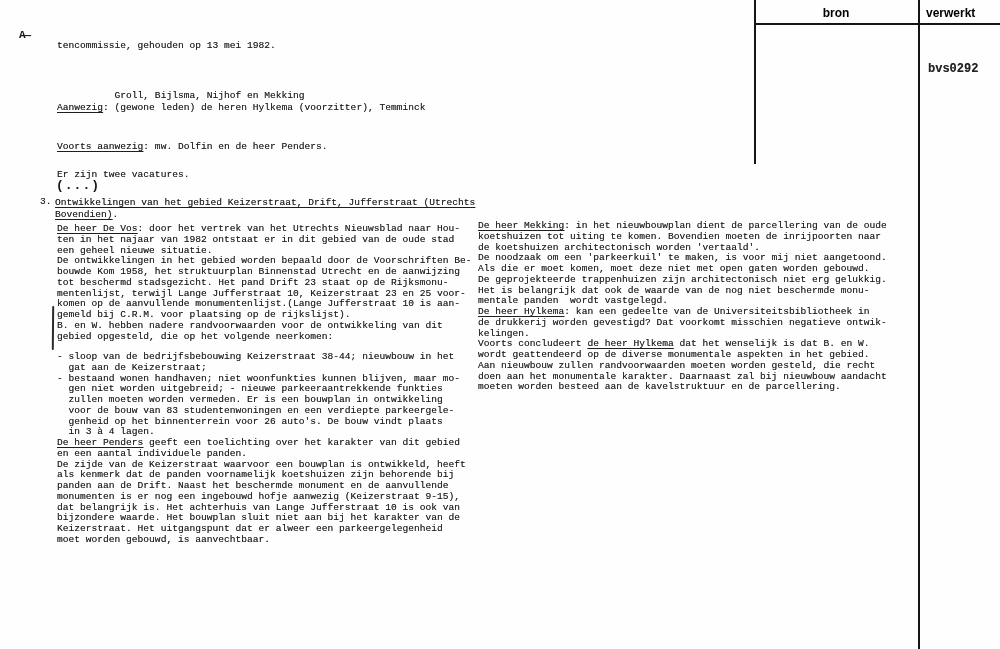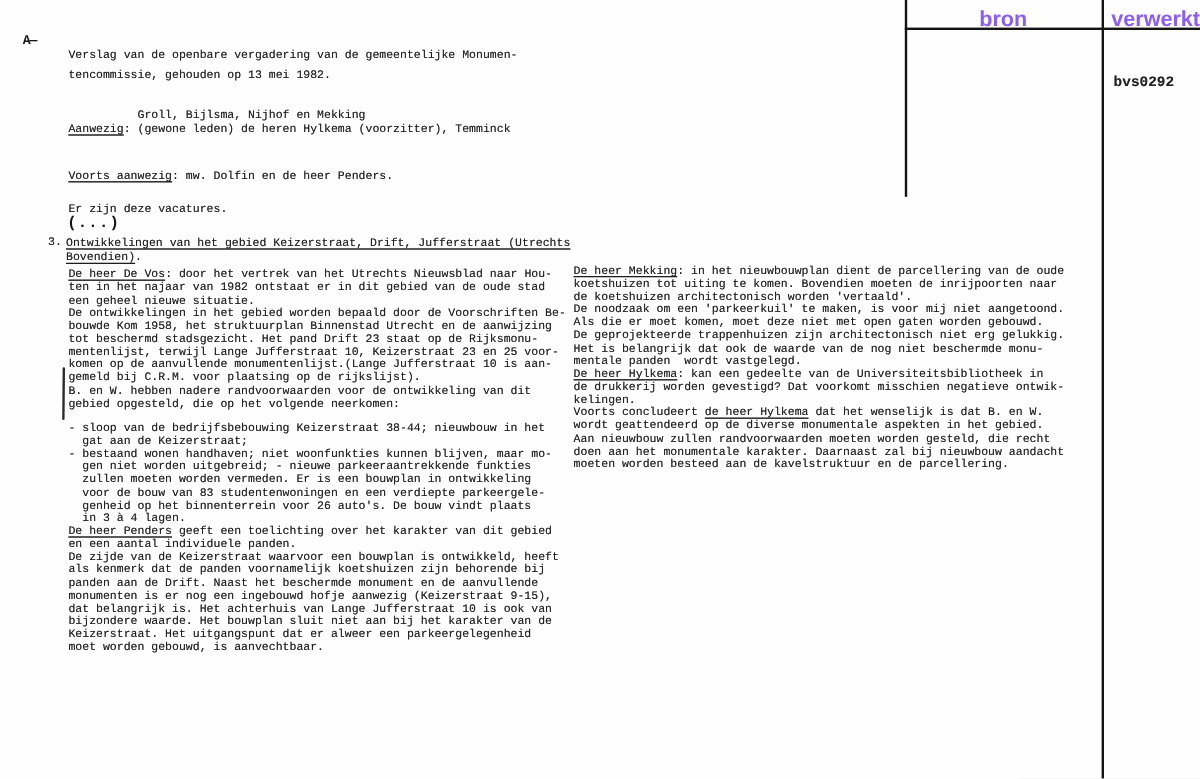--- a/index.html
+++ b/index.html
@@ -14,21 +14,21 @@
     text-shadow:0 0 .5px rgba(25,25,25,.55);
   }
   .tw .line{white-space:pre;}
   .u{text-decoration:underline;text-underline-offset:1.5px;}
   .lh17 .line{line-height:17px;}
   .lh115 .line{line-height:11.5px;}
   
   .rule{position:absolute;background:#141414;}
   .formlabel{
     position:absolute;font-family:"Liberation Sans","DejaVu Sans",sans-serif;
-    font-weight:bold;font-size:18px;color:#8b5cf6;
+    font-weight:bold;font-size:12px;color:#000000;
   }
   .note{
     position:absolute;left:765px;top:31px;white-space:pre;
     font-size:11.4px;line-height:15px;font-weight:bold;color:#1a1a1a;
     text-shadow:0 0 .5px rgba(25,25,25,.5);
   }
   .code{
     position:absolute;left:928px;top:62px;font-size:12px;font-weight:bold;
     color:#222;text-shadow:0 0 .5px rgba(25,25,25,.45);
   }
@@ -67,26 +67,26 @@
   <div class="rule" style="left:754px;top:23px;width:246px;height:2px;"></div>
 
   <div class="formlabel" style="left:754px;top:6px;width:164px;text-align:center;">bron</div>
   <div class="formlabel" style="left:926px;top:6px;">verwerkt</div>
 
   <div class="code">bvs0292</div>
 
   <div class="marker">A—</div>
   <div class="ink-mark"></div>
 
-  <div id="title" class="tw lh17"><div class="line"><span>Verslag van de openbare vergadering van de gemeentelijke Monumen-</span></div><div class="line"><span>tencommissie, gehouden op 13 mei 1982.</span></div></div>
+  <div id="title" class="tw lh17"><div class="line"><span>tencommissie, gehouden op 13 mei 1982.</span></div></div>
 
   <div id="att-a" class="tw lh115"><div class="line"><span>          Groll, Bijlsma, Nijhof en Mekking</span></div><div class="line"><span class="u">Aanwezig</span><span>: (gewone leden) de heren Hylkema (voorzitter), Temminck</span></div></div>
   <div id="att-c" class="tw lh115"><div class="line"><span class="u">Voorts aanwezig</span><span>: mw. Dolfin en de heer Penders.</span></div></div>
 
-  <div id="vacancies" class="tw"><div class="line"><span>Er zijn deze vacatures.</span></div></div>
+  <div id="vacancies" class="tw"><div class="line"><span>Er zijn twee vacatures.</span></div></div>
   <div class="omission">(...)</div>
 
   <div id="item-number" class="tw">3.</div>
   <div id="heading" class="tw lh115"><div class="line"><span class="u">Ontwikkelingen van het gebied Keizerstraat, Drift, Jufferstraat (Utrechts</span></div><div class="line"><span class="u">Bovendien)</span><span>.</span></div></div>
 
   <div id="devos" class="tw"><div class="line"><span class="u">De heer De Vos</span><span>: door het vertrek van het Utrechts Nieuwsblad naar Hou-</span></div><div class="line"><span>ten in het najaar van 1982 ontstaat er in dit gebied van de oude stad</span></div><div class="line"><span>een geheel nieuwe situatie.</span></div><div class="line"><span>De ontwikkelingen in het gebied worden bepaald door de Voorschriften Be-</span></div><div class="line"><span>bouwde Kom 1958, het struktuurplan Binnenstad Utrecht en de aanwijzing</span></div><div class="line"><span>tot beschermd stadsgezicht. Het pand Drift 23 staat op de Rijksmonu-</span></div><div class="line"><span>mentenlijst, terwijl Lange Jufferstraat 10, Keizerstraat 23 en 25 voor-</span></div><div class="line"><span>komen op de aanvullende monumentenlijst.(Lange Jufferstraat 10 is aan-</span></div><div class="line"><span>gemeld bij C.R.M. voor plaatsing op de rijkslijst).</span></div><div class="line"><span>B. en W. hebben nadere randvoorwaarden voor de ontwikkeling van dit</span></div><div class="line"><span>gebied opgesteld, die op het volgende neerkomen:</span></div></div>
   <div id="bullets" class="tw"><div class="line"><span>- sloop van de bedrijfsbebouwing Keizerstraat 38-44; nieuwbouw in het</span></div><div class="line"><span>  gat aan de Keizerstraat;</span></div><div class="line"><span>- bestaand wonen handhaven; niet woonfunkties kunnen blijven, maar mo-</span></div><div class="line"><span>  gen niet worden uitgebreid; - nieuwe parkeeraantrekkende funkties</span></div><div class="line"><span>  zullen moeten worden vermeden. Er is een bouwplan in ontwikkeling</span></div><div class="line"><span>  voor de bouw van 83 studentenwoningen en een verdiepte parkeergele-</span></div><div class="line"><span>  genheid op het binnenterrein voor 26 auto's. De bouw vindt plaats</span></div><div class="line"><span>  in 3 à 4 lagen.</span></div></div>
   <div id="penders" class="tw"><div class="line"><span class="u">De heer Penders</span><span> geeft een toelichting over het karakter van dit gebied</span></div><div class="line"><span>en een aantal individuele panden.</span></div><div class="line"><span>De zijde van de Keizerstraat waarvoor een bouwplan is ontwikkeld, heeft</span></div><div class="line"><span>als kenmerk dat de panden voornamelijk koetshuizen zijn behorende bij</span></div><div class="line"><span>panden aan de Drift. Naast het beschermde monument en de aanvullende</span></div><div class="line"><span>monumenten is er nog een ingebouwd hofje aanwezig (Keizerstraat 9-15),</span></div><div class="line"><span>dat belangrijk is. Het achterhuis van Lange Jufferstraat 10 is ook van</span></div><div class="line"><span>bijzondere waarde. Het bouwplan sluit niet aan bij het karakter van de</span></div><div class="line"><span>Keizerstraat. Het uitgangspunt dat er alweer een parkeergelegenheid</span></div><div class="line"><span>moet worden gebouwd, is aanvechtbaar.</span></div></div>
 
   <div id="rightcol" class="tw"><div class="line"><span class="u">De heer Mekking</span><span>: in het nieuwbouwplan dient de parcellering van de oude</span></div><div class="line"><span>koetshuizen tot uiting te komen. Bovendien moeten de inrijpoorten naar</span></div><div class="line"><span>de koetshuizen architectonisch worden 'vertaald'.</span></div><div class="line"><span>De noodzaak om een 'parkeerkuil' te maken, is voor mij niet aangetoond.</span></div><div class="line"><span>Als die er moet komen, moet deze niet met open gaten worden gebouwd.</span></div><div class="line"><span>De geprojekteerde trappenhuizen zijn architectonisch niet erg gelukkig.</span></div><div class="line"><span>Het is belangrijk dat ook de waarde van de nog niet beschermde monu-</span></div><div class="line"><span>mentale panden  wordt vastgelegd.</span></div><div class="line"><span class="u">De heer Hylkema</span><span>: kan een gedeelte van de Universiteitsbibliotheek in</span></div><div class="line"><span>de drukkerij worden gevestigd? Dat voorkomt misschien negatieve ontwik-</span></div><div class="line"><span>kelingen.</span></div><div class="line"><span>Voorts concludeert </span><span class="u">de heer Hylkema</span><span> dat het wenselijk is dat B. en W.</span></div><div class="line"><span>wordt geattendeerd op de diverse monumentale aspekten in het gebied.</span></div><div class="line"><span>Aan nieuwbouw zullen randvoorwaarden moeten worden gesteld, die recht</span></div><div class="line"><span>doen aan het monumentale karakter. Daarnaast zal bij nieuwbouw aandacht</span></div><div class="line"><span>moeten worden besteed aan de kavelstruktuur en de parcellering.</span></div></div>

